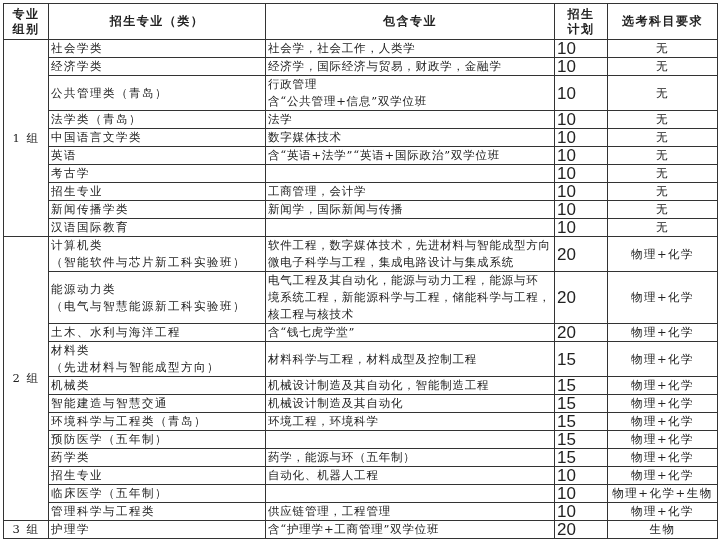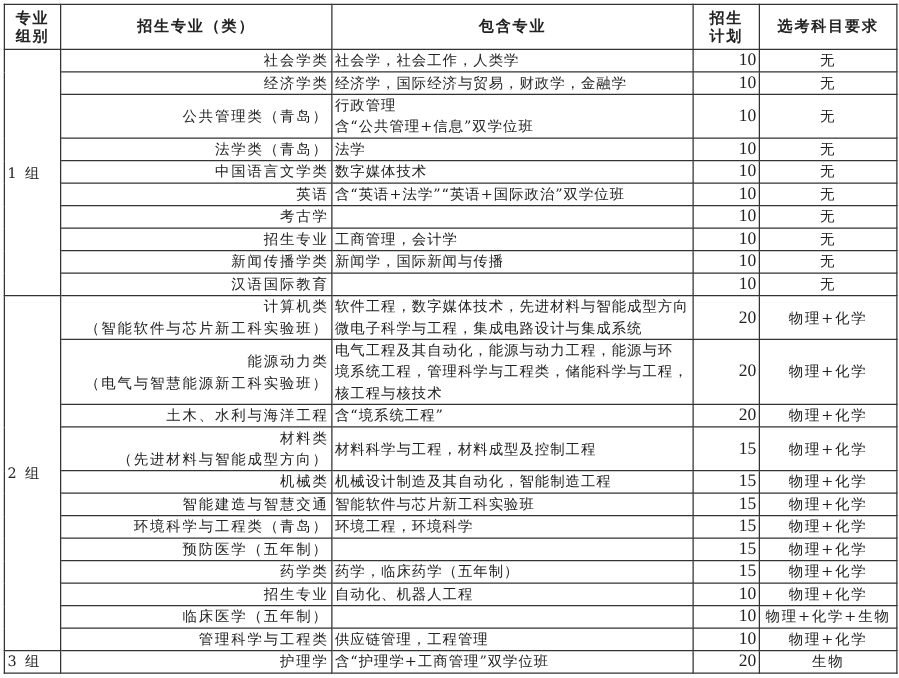--- a/index.html
+++ b/index.html
@@ -22,24 +22,24 @@
     vertical-align: middle;
     overflow: hidden;
     white-space: nowrap;
   }
   table.admission th {
     font-weight: bold;
     text-align: center;
     font-size: 12px;
     line-height: 15px;
   }
-  td.group { padding-left: 4px; }
-  td.major { text-align: right; }
+  td.group { text-align: center; padding-left: 4px; }
+  td.major { text-align: left; }
   td.incl { text-align: left; white-space: normal; letter-spacing: 0.8px; }
-  td.plan { text-align: right; font-family: Liberation Serif, serif; font-size: 14px; letter-spacing: 0; }
+  td.plan { text-align: left; font-family: Liberation Sans, sans-serif; font-size: 17px; letter-spacing: 0; }
   td.req { text-align: center; }
   tr.hdr { height: 36px; }
   tr.r1 { height: 18px; }
   tr.r2 { height: 35px; }
   tr.r3 { height: 51px; }
   .line { display: block; }
 </style>
 </head>
 <body>
 
@@ -182,32 +182,32 @@
         <td class="plan">20</td>
         <td class="req">物理+化学</td>
       </tr>
       <tr class="r3">
         <td class="major">
           <span class="line">能源动力类</span>
           <span class="line">（电气与智慧能源新工科实验班）</span>
         </td>
         <td class="incl">
           <span class="line">电气工程及其自动化，能源与动力工程，能源与环</span>
-          <span class="line">境系统工程，管理科学与工程类，储能科学与工程，</span>
+          <span class="line">境系统工程，新能源科学与工程，储能科学与工程，</span>
           <span class="line">核工程与核技术</span>
         </td>
         <td class="plan">20</td>
         <td class="req">物理+化学</td>
       </tr>
       <tr class="r1">
         <td class="major">
           <span class="line">土木、水利与海洋工程</span>
         </td>
         <td class="incl">
-          <span class="line">含“境系统工程”</span>
+          <span class="line">含“钱七虎学堂”</span>
         </td>
         <td class="plan">20</td>
         <td class="req">物理+化学</td>
       </tr>
       <tr class="r2">
         <td class="major">
           <span class="line">材料类</span>
           <span class="line">（先进材料与智能成型方向）</span>
         </td>
         <td class="incl">
@@ -224,21 +224,21 @@
           <span class="line">机械设计制造及其自动化，智能制造工程</span>
         </td>
         <td class="plan">15</td>
         <td class="req">物理+化学</td>
       </tr>
       <tr class="r1">
         <td class="major">
           <span class="line">智能建造与智慧交通</span>
         </td>
         <td class="incl">
-          <span class="line">智能软件与芯片新工科实验班</span>
+          <span class="line">机械设计制造及其自动化</span>
         </td>
         <td class="plan">15</td>
         <td class="req">物理+化学</td>
       </tr>
       <tr class="r1">
         <td class="major">
           <span class="line">环境科学与工程类（青岛）</span>
         </td>
         <td class="incl">
           <span class="line">环境工程，环境科学</span>
@@ -254,21 +254,21 @@
           <span class="line">&nbsp;</span>
         </td>
         <td class="plan">15</td>
         <td class="req">物理+化学</td>
       </tr>
       <tr class="r1">
         <td class="major">
           <span class="line">药学类</span>
         </td>
         <td class="incl">
-          <span class="line">药学，临床药学（五年制）</span>
+          <span class="line">药学，能源与环（五年制）</span>
         </td>
         <td class="plan">15</td>
         <td class="req">物理+化学</td>
       </tr>
       <tr class="r1">
         <td class="major">
           <span class="line">招生专业</span>
         </td>
         <td class="incl">
           <span class="line">自动化、机器人工程</span>

